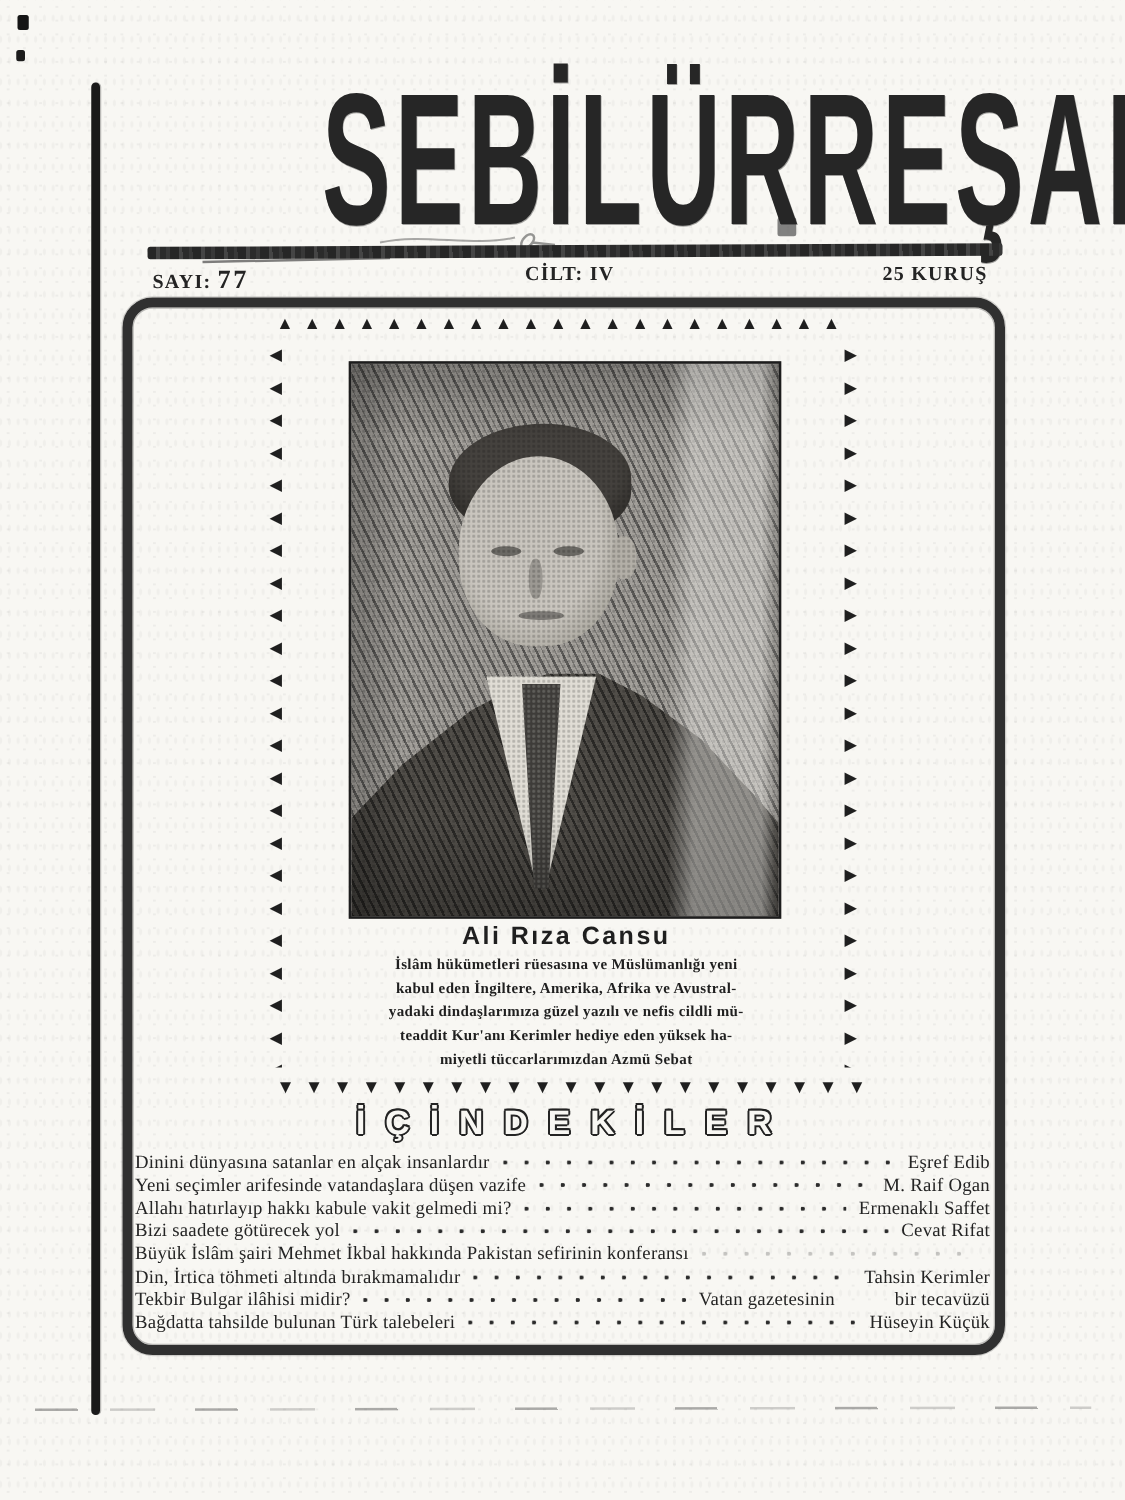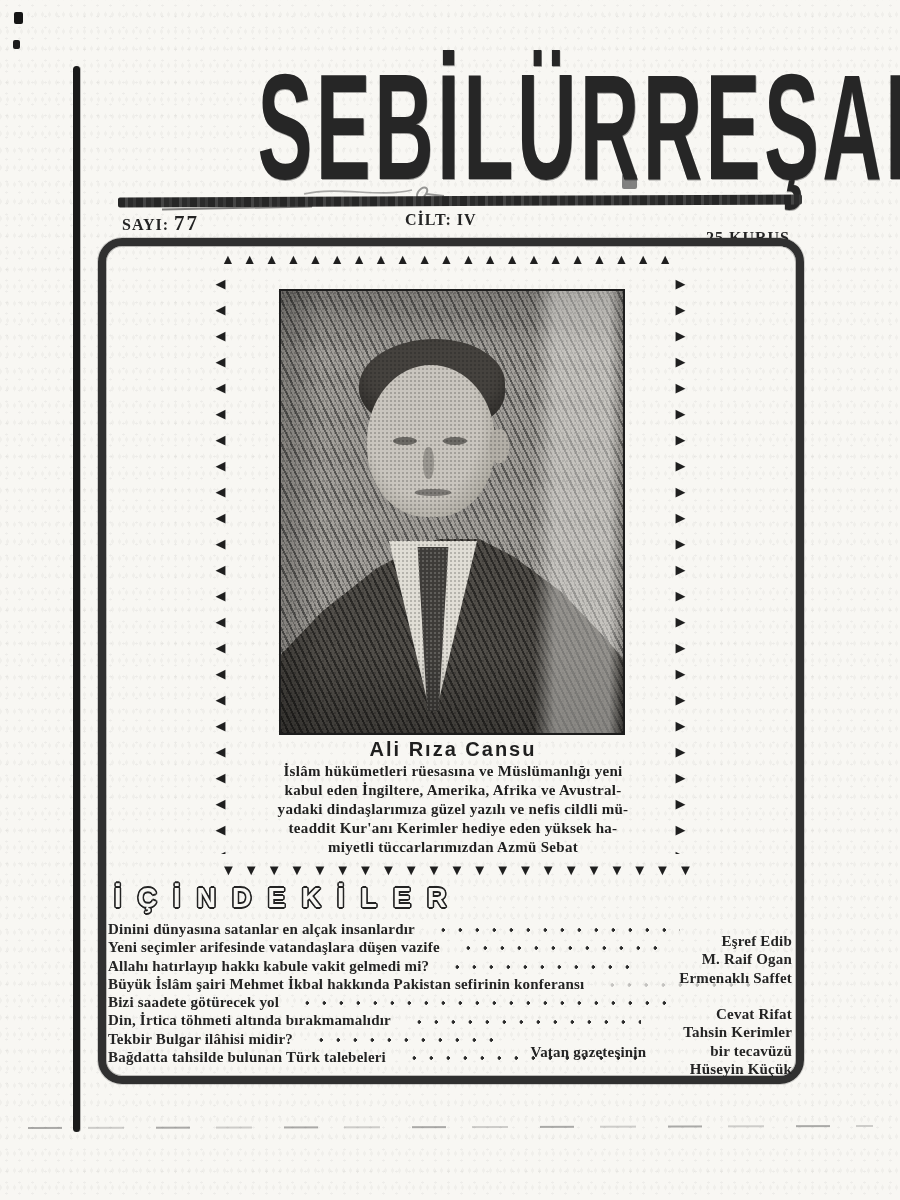--- a/index.html
+++ b/index.html
@@ -30,22 +30,22 @@
     font-family:"Liberation Sans", sans-serif;font-weight:bold;
     font-size:150px;line-height:1;letter-spacing:6px;color:#262626;
     transform:scaleX(.55);transform-origin:50% 0;white-space:nowrap;
     text-shadow:1px 1px 0 rgba(30,30,30,.4);
   }
   .header-rule{left:118px;top:196px;width:684px;height:10px;border-radius:2px;transform:rotate(-.25deg);
     background:repeating-linear-gradient(90deg,#262626 0 7px,#454545 7px 10px,#2b2b2b 10px 15px,#383838 15px 18px);}
   .info{top:211px;font-weight:bold;letter-spacing:1px;font-size:16px;white-space:nowrap;}
   .info-issue{left:122px;}
   .issue-number{font-size:21px;letter-spacing:2px;margin-top:28px;}
-  .info-volume{left:405px;}
-  .info-price{left:706px;margin-top:18px;}
+  .info-volume{left:420px;}
+  .info-price{left:706px;}
   
   .cover-frame{left:98px;top:238px;width:690px;height:830px;border:8px solid #303030;border-radius:24px;
     box-shadow:inset 0 0 0 1px rgba(48,48,48,.3), 0 0 0 1px rgba(48,48,48,.2);}
   
   .stamp-top,.stamp-bottom{left:221px;width:480px;text-align:left;color:#1f1f1f;white-space:nowrap;overflow:hidden;}
   .stamp-top{top:252px;font-size:14px;letter-spacing:8px;}
   .stamp-bottom{top:862px;font-size:15px;letter-spacing:8px;}
   .stamp-left,.stamp-right{top:276px;height:578px;writing-mode:vertical-rl;text-orientation:upright;
     font-size:13px;letter-spacing:11px;color:#1f1f1f;overflow:hidden;}
   .stamp-left{left:212px;}
@@ -72,29 +72,29 @@
   .ph-tie{left:128px;top:256px;width:48px;height:164px;background-color:#3e3c39;
     background-image:radial-gradient(rgba(220,218,210,.35) 1px,transparent 1.3px);background-size:4px 4px;
     clip-path:polygon(18% 0,82% 0,62% 100%,38% 100%);}
   .ph-dots{inset:0;background-image:radial-gradient(rgba(10,10,10,.2) 1px,transparent 1.45px);background-size:4px 4px;}
   .ph-shade{inset:0;background:
     linear-gradient(90deg,rgba(0,0,0,.18) 0 3%,transparent 12% 74%,rgba(248,247,243,.4) 80% 96%,rgba(0,0,0,.12)),
     linear-gradient(180deg,rgba(0,0,0,.2),transparent 14% 82%,rgba(0,0,0,.24));}
   
   .caption{left:233px;top:738px;width:440px;text-align:center;color:#1f1f1f;}
   .caption-title{font-family:"Liberation Sans", sans-serif;font-weight:bold;font-size:20px;letter-spacing:2px;margin-bottom:1px;}
-  .caption-line{font-weight:bold;font-size:15px;line-height:19px;letter-spacing:.3px;white-space:nowrap;}
-  
-  .contents-heading{left:98px;top:883px;width:706px;text-align:left;
+  .caption-line{font-weight:bold;font-size:12px;line-height:19px;letter-spacing:.3px;white-space:nowrap;}
+  
+  .contents-heading{left:98px;top:883px;width:706px;text-align:center;
     font-family:"Liberation Sans", sans-serif;font-weight:bold;font-size:27px;
     letter-spacing:16px;text-indent:16px;color:#f8f7f3;white-space:nowrap;
     text-shadow:1.6px 0 #242424,-1.6px 0 #242424,0 1.6px #242424,0 -1.6px #242424,
                 1.2px 1.2px #242424,-1.2px -1.2px #242424,1.2px -1.2px #242424,-1.2px 1.2px #242424;}
   .toc{left:108px;top:921px;width:684px;}
-  .toc-row{display:flex;align-items:flex-start;height:18.3px;font-weight:bold;font-size:15px;letter-spacing:.2px;color:#242424;gap:16px;}
+  .toc-row{display:flex;align-items:flex-end;height:18.3px;font-weight:normal;font-size:15px;letter-spacing:.2px;color:#242424;}
   .toc-title{white-space:nowrap;}
   .toc-dots{flex:1;align-self:center;height:6px;margin:0 10px;min-width:14px;
     background-image:radial-gradient(circle at 2.2px 3px,#2c2c2c 1.5px,transparent 1.9px);
     background-size:17px 6px;background-repeat:repeat-x;background-position:left center;}
   .toc-row.faint-dots .toc-dots{opacity:.25;}
   .toc-mid{white-space:nowrap;}
   .toc-mid:not(:empty){margin-right:48px;margin-top:13px;}
   .toc-author{white-space:nowrap;margin-top:12px;}
 </style>
 </head>
@@ -167,33 +167,33 @@
       <span class="toc-dots"></span>
       <span class="toc-mid"></span>
       <span class="toc-author">M. Raif Ogan</span>
     </div>
     <div class="toc-row">
       <span class="toc-title">Allahı hatırlayıp hakkı kabule vakit gelmedi mi?</span>
       <span class="toc-dots"></span>
       <span class="toc-mid"></span>
       <span class="toc-author">Ermenaklı Saffet</span>
     </div>
+    <div class="toc-row">
+      <span class="toc-title">Bizi saadete götürecek yol</span>
+      <span class="toc-dots"></span>
+      <span class="toc-mid"></span>
+      <span class="toc-author">Cevat Rifat</span>
+    </div>
     <div class="toc-row faint-dots">
       <span class="toc-title">Büyük İslâm şairi Mehmet İkbal hakkında Pakistan sefirinin konferansı</span>
       <span class="toc-dots"></span>
       <span class="toc-mid"></span>
       <span class="toc-author"></span>
     </div>
     <div class="toc-row">
-      <span class="toc-title">Bizi saadete götürecek yol</span>
-      <span class="toc-dots"></span>
-      <span class="toc-mid"></span>
-      <span class="toc-author">Cevat Rifat</span>
-    </div>
-    <div class="toc-row">
       <span class="toc-title">Din, İrtica töhmeti altında bırakmamalıdır</span>
       <span class="toc-dots"></span>
       <span class="toc-mid"></span>
       <span class="toc-author">Tahsin Kerimler</span>
     </div>
     <div class="toc-row">
       <span class="toc-title">Tekbir Bulgar ilâhisi midir?</span>
       <span class="toc-dots"></span>
       <span class="toc-mid">Vatan gazetesinin</span>
       <span class="toc-author">bir tecavüzü</span>

